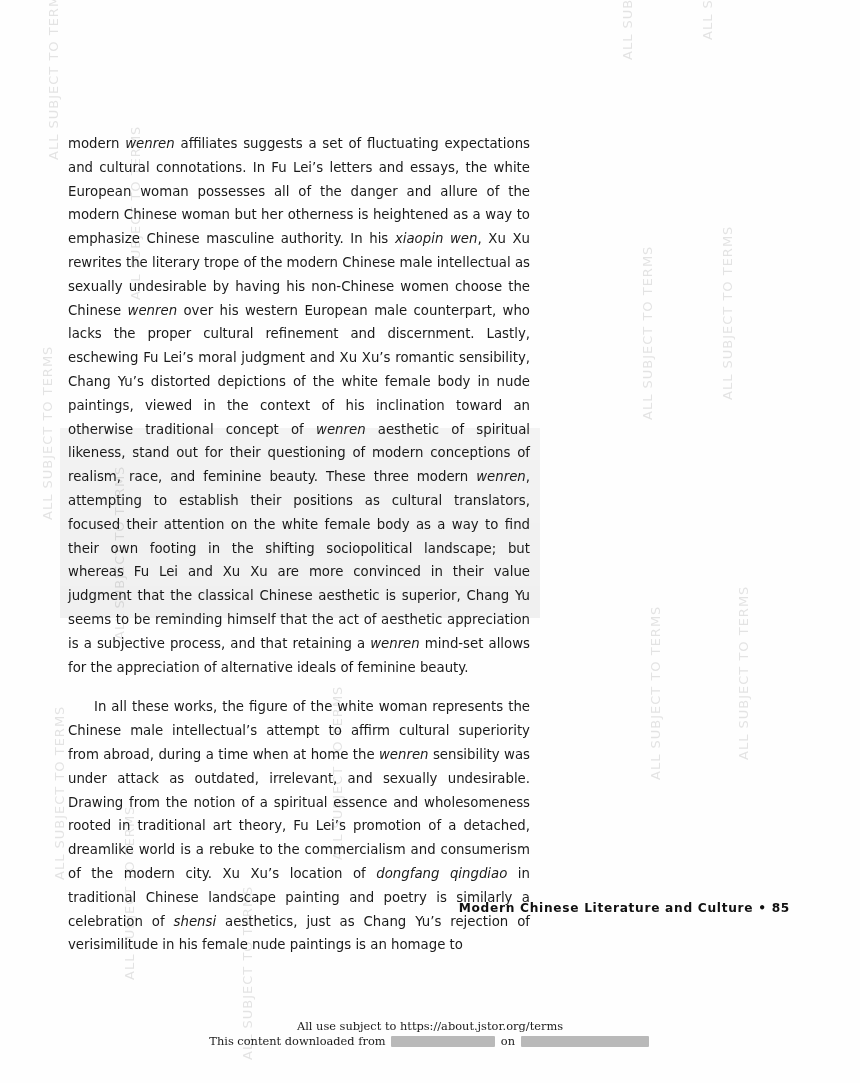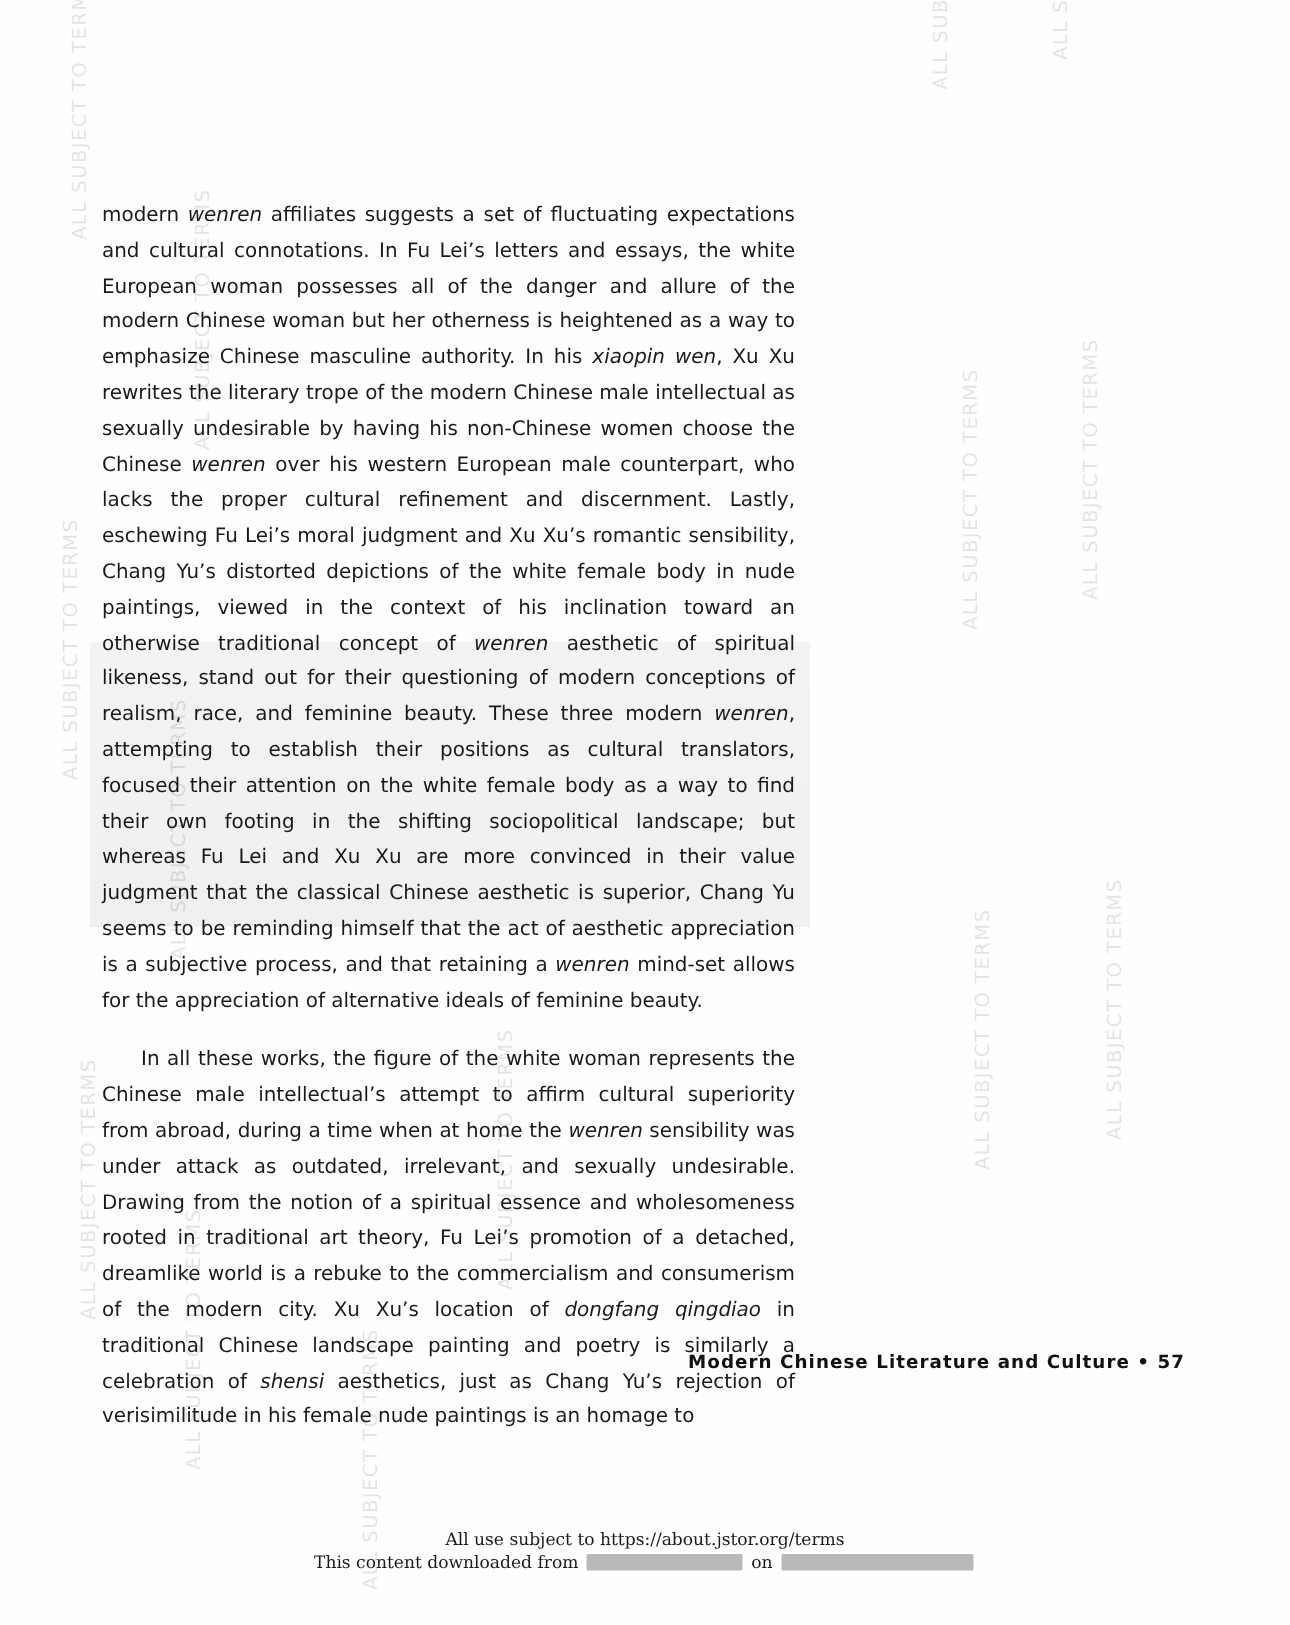--- a/index.html
+++ b/index.html
@@ -137,21 +137,21 @@
     <div class="wm" style="left:240px; top:1060px;">ALL SUBJECT TO TERMS</div>
   </div>
 
   <div class="textblock">
     <p id="p1"><span>modern </span><em>wenren</em><span> affiliates suggests a set of fluctuating expectations and cultural connotations. In Fu Lei’s letters and essays, the white European woman possesses all of the danger and allure of the modern Chinese woman but her otherness is heightened as a way to emphasize Chinese masculine authority. In his </span><em>xiaopin wen</em><span>, Xu Xu rewrites the literary trope of the modern Chinese male intellectual as sexually undesirable by having his non-Chinese women choose the Chinese </span><em>wenren</em><span> over his western European male counterpart, who lacks the proper cultural refinement and discernment. Lastly, eschewing Fu Lei’s moral judgment and Xu Xu’s romantic sensibility, Chang Yu’s distorted depictions of the white female body in nude paintings, viewed in the context of his inclination toward an otherwise traditional concept of </span><em>wenren</em><span> aesthetic of spiritual likeness, stand out for their questioning of modern conceptions of realism, race, and feminine beauty. These three modern </span><em>wenren</em><span>, attempting to establish their positions as cultural translators, focused their attention on the white female body as a way to find their own footing in the shifting sociopolitical landscape; but whereas Fu Lei and Xu Xu are more convinced in their value judgment that the classical Chinese aesthetic is superior, Chang Yu seems to be reminding himself that the act of aesthetic appreciation is a subjective process, and that retaining a </span><em>wenren</em><span> mind-set allows for the appreciation of alternative ideals of feminine beauty.</span></p>
     <p id="p2" class="indent"><span>In all these works, the figure of the white woman represents the Chinese male intellectual’s attempt to affirm cultural superiority from abroad, during a time when at home the </span><em>wenren</em><span> sensibility was under attack as outdated, irrelevant, and sexually undesirable. Drawing from the notion of a spiritual essence and wholesomeness rooted in traditional art theory, Fu Lei’s promotion of a detached, dreamlike world is a rebuke to the commercialism and consumerism of the modern city. Xu Xu’s location of </span><em>dongfang qingdiao</em><span> in traditional Chinese landscape painting and poetry is similarly a celebration of </span><em>shensi</em><span> aesthetics, just as Chang Yu’s rejection of verisimilitude in his female nude paintings is an homage to</span></p>
   </div>
 
   <div class="ink-band"></div>
 
-  <div class="running-footer">Modern Chinese Literature and Culture • 57</div>
+  <div class="running-footer">Modern Chinese Literature and Culture • 85</div>
 
   <div class="jstor-notice">
     <div>All use subject to https://about.jstor.org/terms</div>
     <div>
       <span>This content downloaded from</span>
       <span class="redacted ip"></span>
       <span>on</span>
       <span class="redacted date"></span>
     </div>
   </div>

